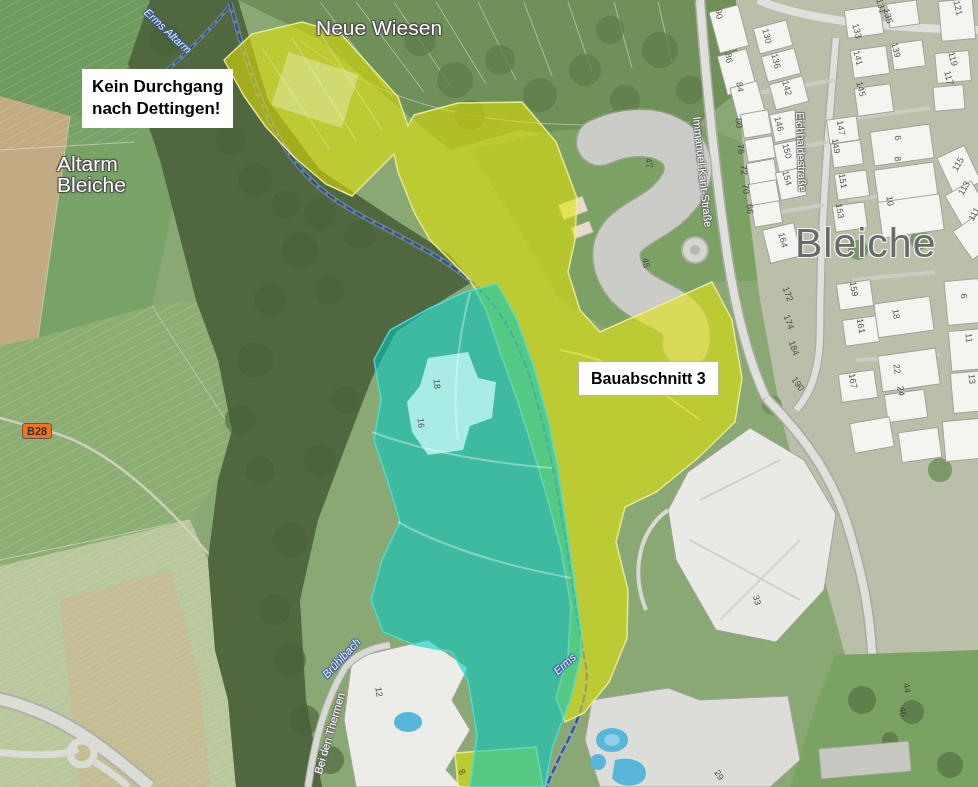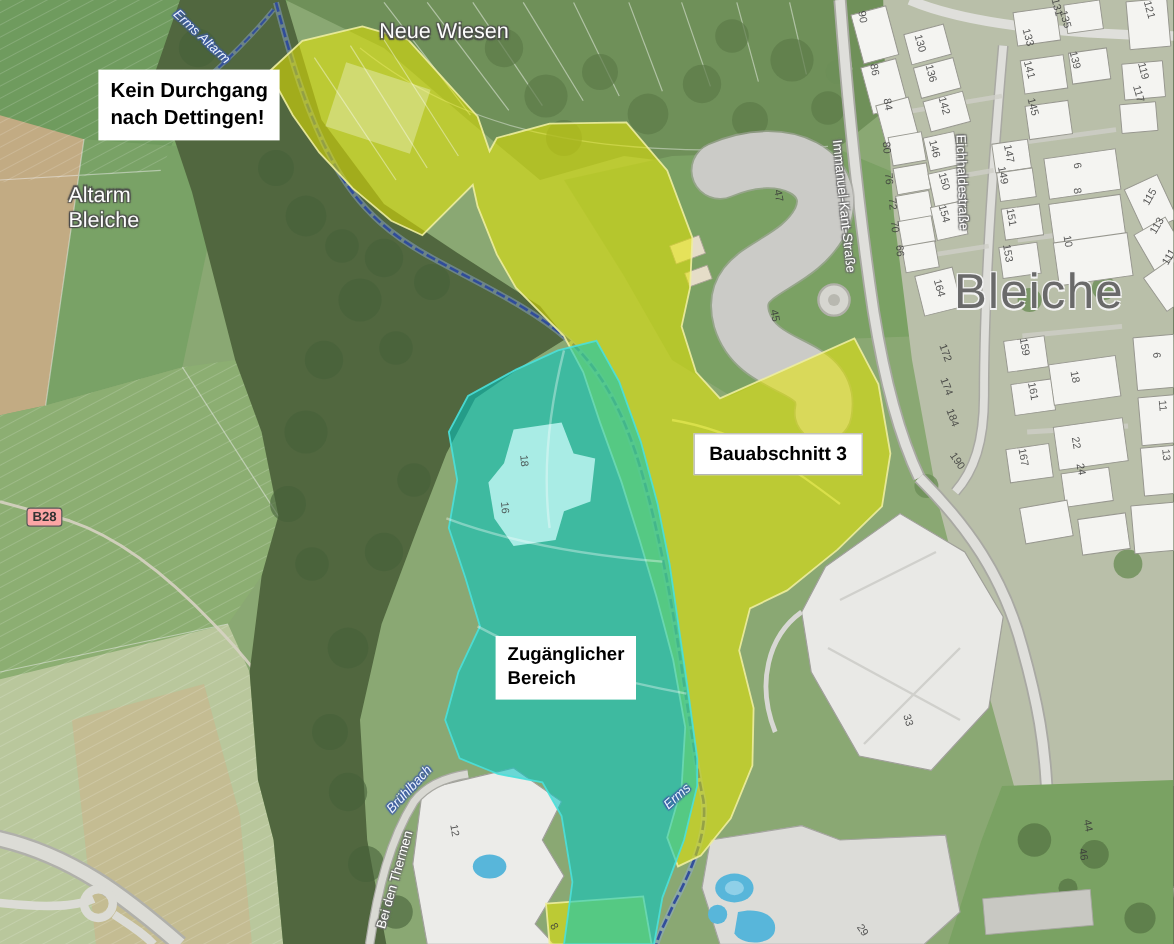--- a/index.html
+++ b/index.html
@@ -1,34 +1,34 @@
 <!DOCTYPE html>
 <html style="--zone-yellow: #e6e600; --zone-cyan: #00c9c4; --zone-cyan-light: #b2f0ea; --field-green: #8aa873; --woodland-green: #51673f; --road-gray: #dcdcd6; --building-white: #f4f4f1; --stream-blue: #2d4a9b; --pool-blue: #58b6da; --district-gray: #6a6a6a;"><head>
 <meta charset="utf-8">
 <style>
   html,body{margin:0;padding:0;background:#222;}
   #stage{position:relative;width:978px;height:787px;overflow:hidden;
          font-family:"Liberation Sans",sans-serif;background:var(--field-green,#8aa873);}
   #map-svg{position:absolute;left:0;top:0;}
   #label-layer{position:absolute;left:0;top:0;width:978px;height:787px;pointer-events:none;}
   .maplabel{position:absolute;white-space:nowrap;transform-origin:0 0;}
-  .maplabel.place{font-size:18px;color:#fdfdfd;
+  .maplabel.place{font-size:21px;color:#fdfdfd;
      text-shadow:1px 1px 1px #4a4a4a,-1px -1px 1px #4a4a4a,1px -1px 1px #4a4a4a,-1px 1px 1px #4a4a4a;}
   .maplabel.district{font-size:41px;color:var(--district-gray,#6a6a6a);letter-spacing:1px;
      text-shadow:1px 1px 0 #f2f2f2,-1px -1px 0 #f2f2f2,1px -1px 0 #f2f2f2,-1px 1px 0 #f2f2f2;}
   .maplabel.street{font-size:11px;color:#fff;
      text-shadow:1px 1px 1px #6b6b6b,-1px -1px 1px #6b6b6b,1px -1px 1px #6b6b6b,-1px 1px 1px #6b6b6b;}
   .maplabel.water{font-size:11px;font-style:italic;color:#eaf2ff;
      text-shadow:1px 1px 1px #3c5ba8,-1px -1px 1px #3c5ba8,1px -1px 1px #3c5ba8,-1px 1px 1px #3c5ba8;}
   .hnum{position:absolute;font-size:9px;color:#3a3a3a;white-space:nowrap;opacity:.85;}
   .callout{position:absolute;background:#fff;color:#000;font-weight:bold;line-height:1.32;}
-  #callout-no-passage{left:82px;top:58px;font-size:17px;padding:7px 10px;}
+  #callout-no-passage{left:82px;top:69px;font-size:17px;padding:7px 10px;}
   #callout-construction{left:578px;top:361px;font-size:16px;padding:6px 12px;border:1px solid #b5b5b5;}
   #callout-accessible{left:413px;top:530px;font-size:15.5px;padding:6px 10px;}
-  #road-badge{position:absolute;left:22px;top:423px;background:#fca5a5;border:1.5px solid #5a5a5a;
+  #road-badge{position:absolute;left:22px;top:423px;background:#f97316;border:1.5px solid #5a5a5a;
      border-radius:3px;font-size:11px;font-weight:bold;color:#333;padding:0 4px;line-height:14px;}
 </style>
 </head>
 <body>
 
 <div id="stage">
 
 <svg id="map-svg" width="978" height="787" viewBox="0 0 978 787">
   <defs>
     <pattern id="rows" width="9" height="9" patternTransform="rotate(62)" patternUnits="userSpaceOnUse">
@@ -357,20 +357,16 @@
       <span class="hnum" style="left: 462px; top: 772px; transform: translate(-50%, -50%) rotate(60deg);">8</span>
     </div>
 
 <div class="callout" id="callout-no-passage">
   <span>Kein Durchgang</span><br>
   <span>nach Dettingen!</span>
 </div>
 <div class="callout" id="callout-construction">
   <span>Bauabschnitt 3</span>
 </div>
-<div class="callout" id="callout-accessible">
-  <span>Zugänglicher</span><br>
-  <span>Bereich</span>
+
+<div id="road-badge">B28</div>
+
 </div>
 
-<div id="road-badge">B28</div>
-
-</div>
-
 </body></html>

